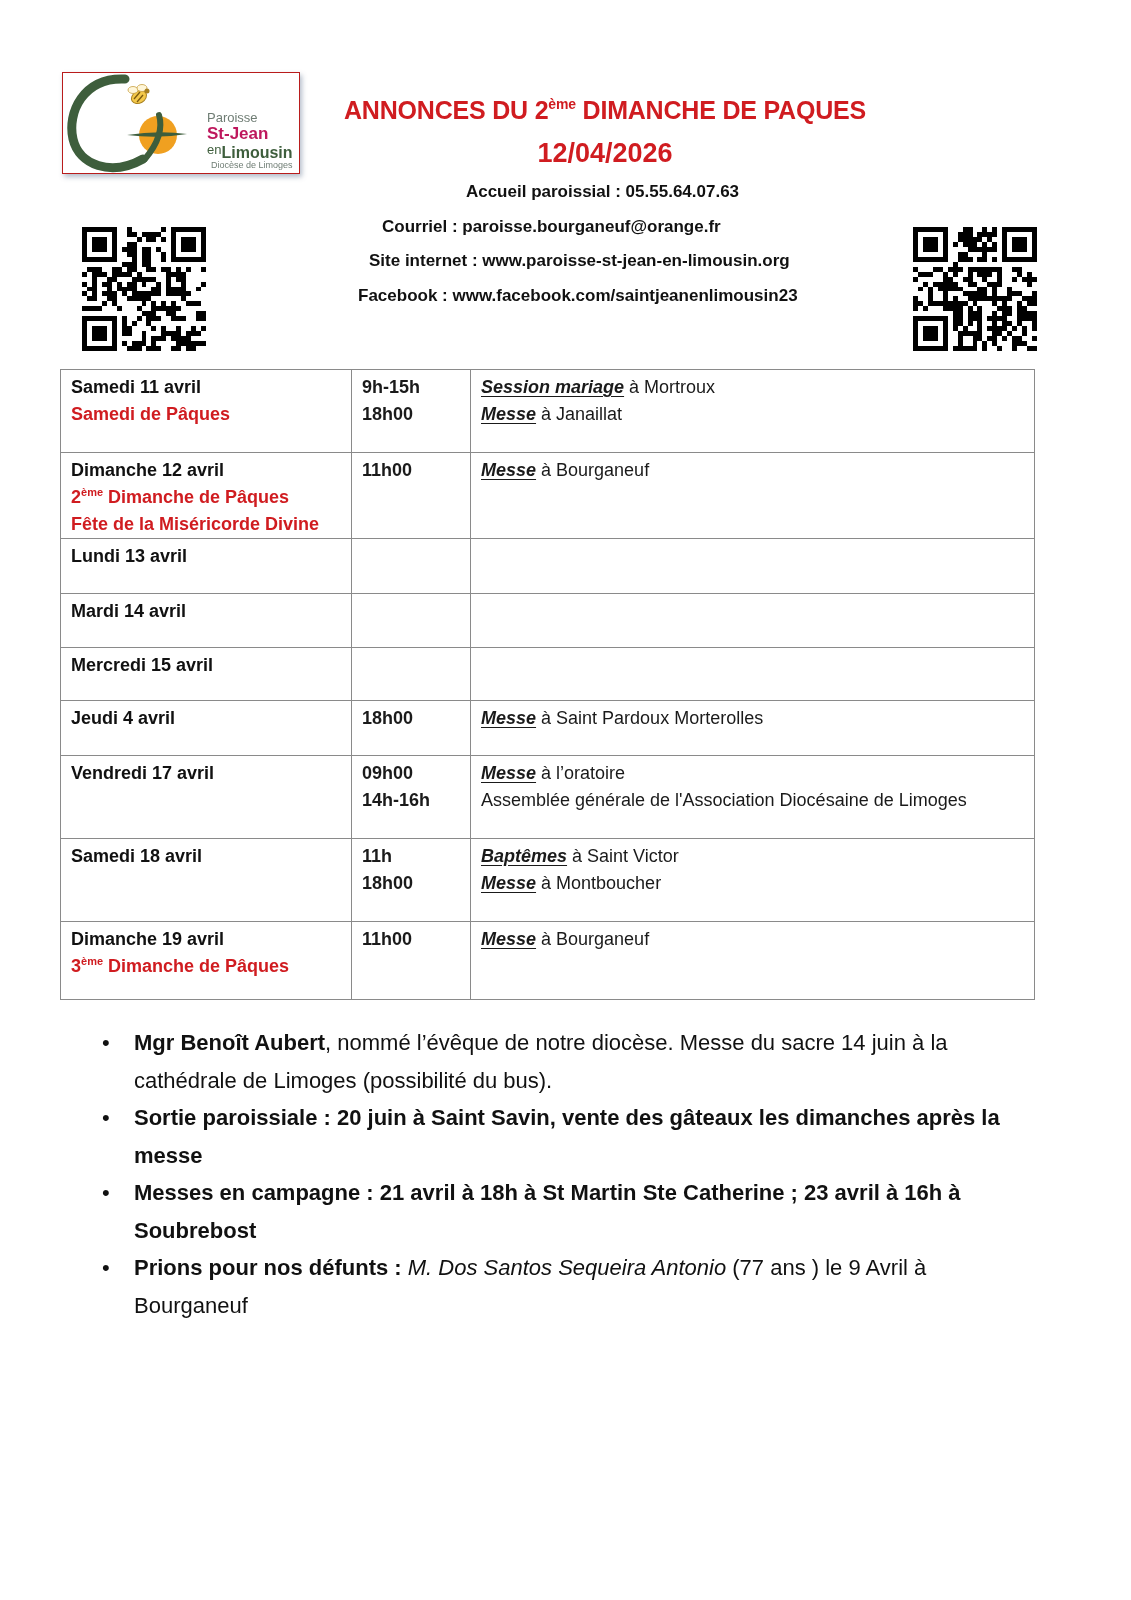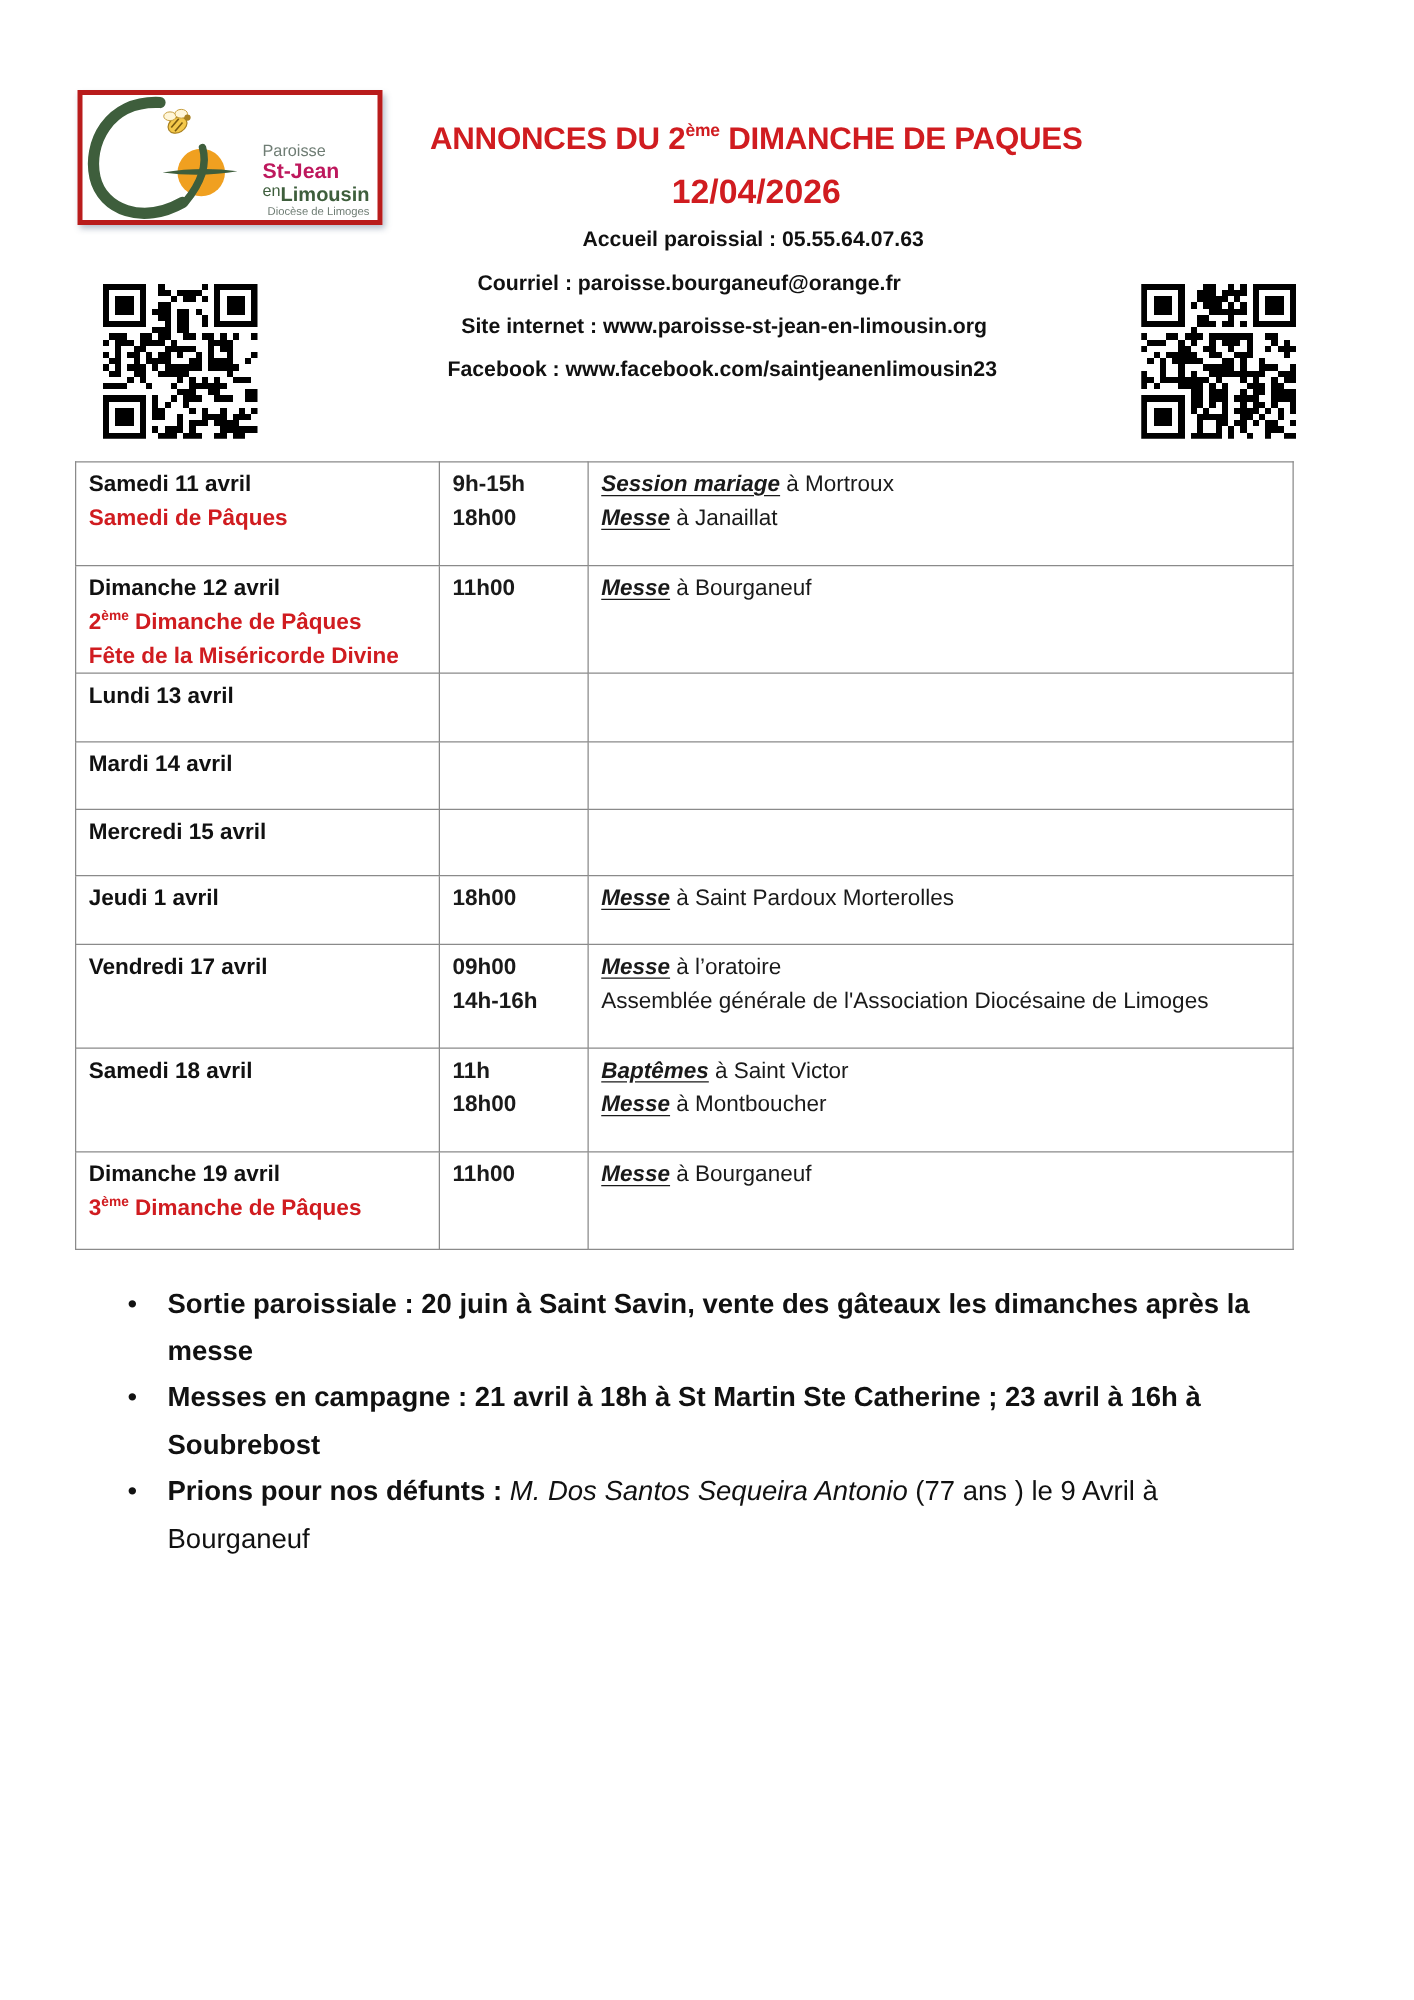--- a/index.html
+++ b/index.html
@@ -2,21 +2,21 @@
 <html><head>
 <meta charset="utf-8">
 <style>
   html, body { margin: 0; padding: 0; background: #ffffff; }
   body { width: 1131px; height: 1600px; position: relative; overflow: hidden;
          font-family: "Liberation Sans", "DejaVu Sans", sans-serif; color: #1a1a1a; }
 
   
   .logo { position: absolute; left: 62px; top: 72px; width: 236px; height: 100px;
           background: #ffffff; box-shadow: 2px 3px 5px rgba(90,110,140,0.45);
-          border: 4px solid #b91c1c; }
+          border: 1px solid #b91c1c; }
   .logo svg { position: absolute; left: 0; top: 0; }
   .logo-text { position: absolute; left: 144px; top: 38px; line-height: 1; }
   .logo-text .l1 { font-size: 13px; color: #6f7d74; }
   .logo-text .l2 { font-size: 17px; font-weight: bold; color: #be185d; margin-top: 1px; }
   .logo-text .l3 { font-size: 16px; font-weight: bold; color: #3e5e3c; margin-top: 1px; }
   .logo-text .l3 .en { font-weight: normal; font-size: 13px; vertical-align: 4px; }
   .logo-text .l4 { font-size: 9px; color: #6f7d74; margin-top: 0px; text-align: right; }
 
   .title { position: absolute; left: 300px; width: 610px; text-align: center;
            color: #d01c20; font-weight: bold; }
@@ -612,21 +612,21 @@
       </tr>
       <tr style="height: 53px;">
         <td class="c-day">
           <span class="line day-main">Mercredi 15 avril</span>
         </td>
         <td class="c-time"></td>
         <td class="c-event"></td>
       </tr>
       <tr style="height: 55px;">
         <td class="c-day">
-          <span class="line day-main">Jeudi 1 avril</span>
+          <span class="line day-main">Jeudi 4 avril</span>
         </td>
         <td class="c-time">
           <span class="line">18h00</span>
         </td>
         <td class="c-event">
           <span class="line"><span class="ev-key">Messe</span> à Saint Pardoux Morterolles</span>
         </td>
       </tr>
       <tr style="height: 83px;">
         <td class="c-day">
@@ -663,16 +663,17 @@
           <span class="line">11h00</span>
         </td>
         <td class="c-event">
           <span class="line"><span class="ev-key">Messe</span> à Bourganeuf</span>
         </td>
       </tr>
     </tbody>
 </table>
 
 <ul class="notes" id="notes-list">
+    <li><span class="b">Mgr Benoît Aubert</span><span>, nommé l’évêque de notre diocèse. Messe du sacre 14 juin à la cathédrale de Limoges (possibilité du bus).</span></li>
     <li><span class="b">Sortie paroissiale : 20 juin à Saint Savin, vente des gâteaux les dimanches après la messe</span></li>
     <li><span class="b">Messes en campagne : 21 avril à 18h à St Martin Ste Catherine ; 23 avril à 16h à Soubrebost</span></li>
     <li><span class="b">Prions pour nos défunts : </span><span class="i">M. Dos Santos Sequeira Antonio</span><span> (77 ans ) le 9 Avril à Bourganeuf</span></li>
   </ul>
 
 </body></html>

